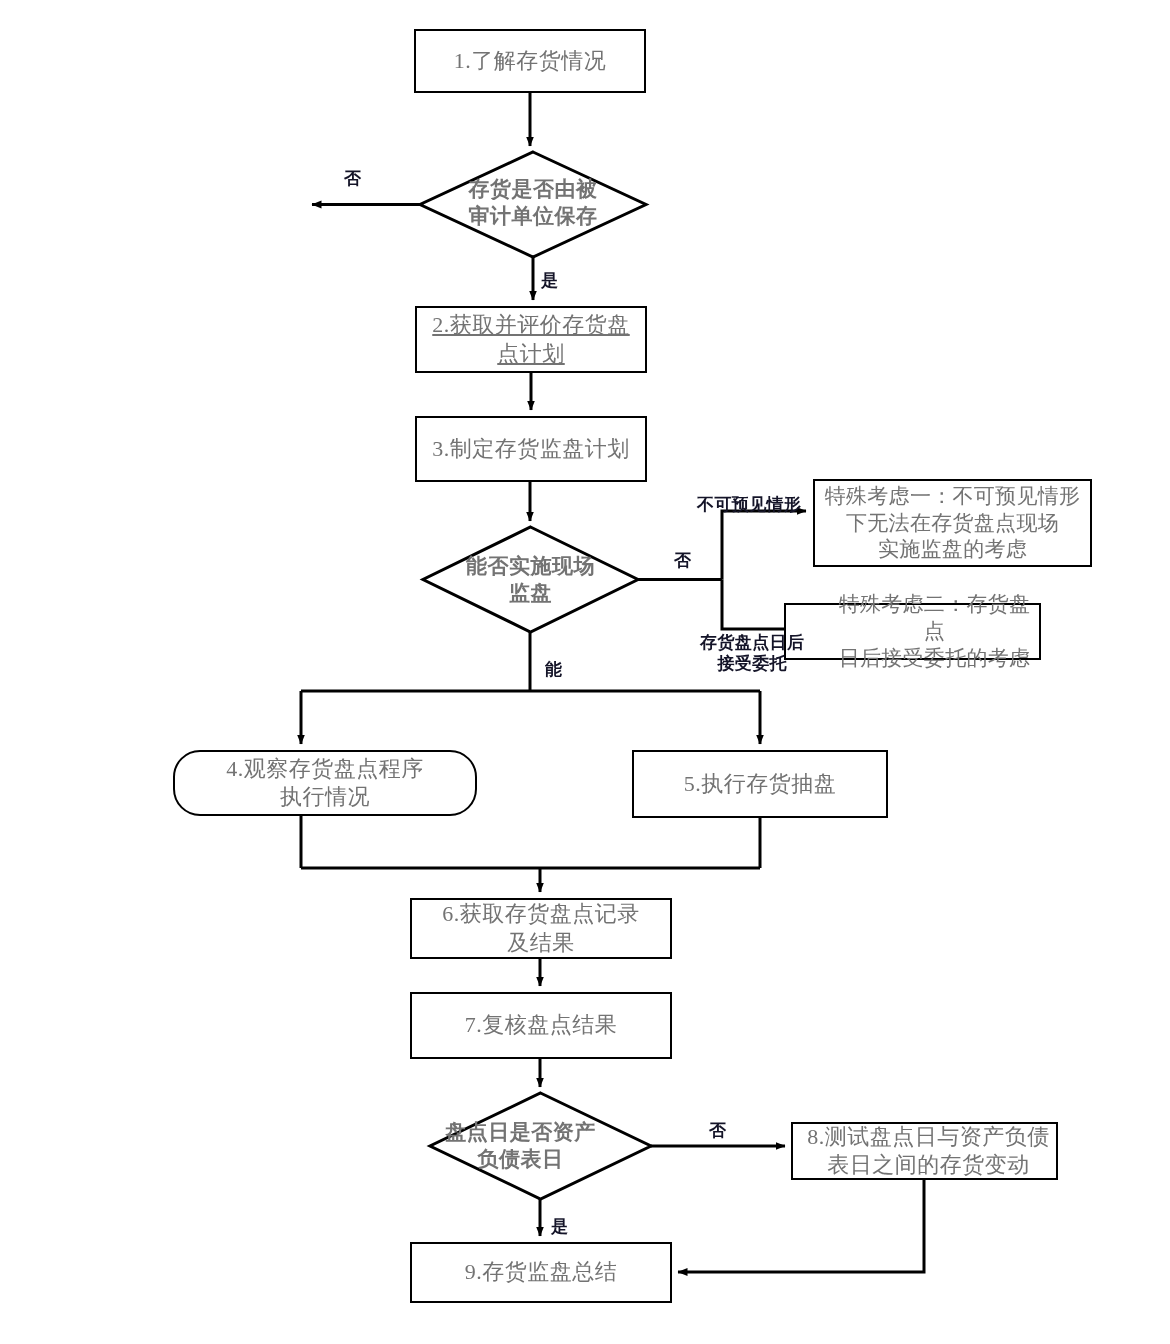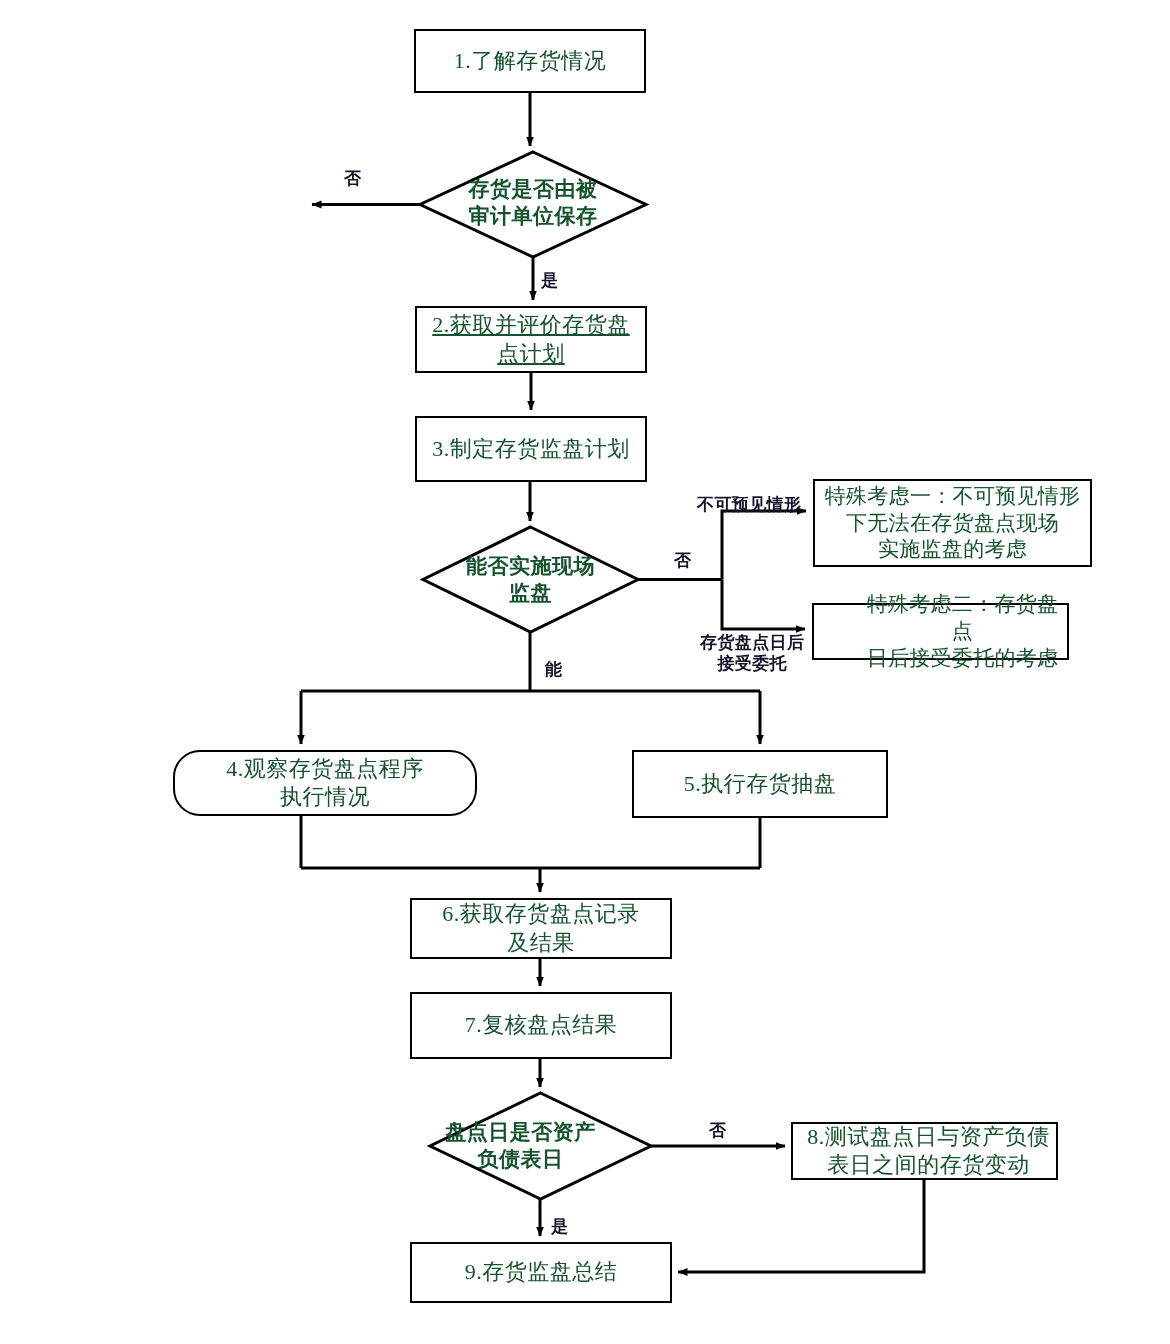--- a/index.html
+++ b/index.html
@@ -23,21 +23,21 @@
     height: 1344px;
     pointer-events: none;
   }
   .node {
     position: absolute;
     box-sizing: border-box;
     display: flex;
     align-items: center;
     justify-content: center;
     text-align: center;
-    color: #14532d;
+    color: #737373;
     line-height: 1.28;
     white-space: pre-line;
   }
   .process {
     border: 2.5px solid #000000;
     background: #ffffff;
     font-size: 22px;
     letter-spacing: 0.5px;
   }
   .note {
@@ -132,21 +132,21 @@
 
   <div class="node process" style="left:415px;top:306px;width:232px;height:67px;text-decoration:underline;">2.获取并评价存货盘
 点计划</div>
 
   <div class="node process" style="left:415px;top:416px;width:232px;height:66px;">3.制定存货监盘计划</div>
 
   <div class="node note" style="left:813px;top:479px;width:279px;height:88px;">特殊考虑一：不可预见情形
 下无法在存货盘点现场
 实施监盘的考虑</div>
 
-  <div class="node note" style="left:812px;top:603px;width:257px;height:57px;padding-left:44px;">特殊考虑二：存货盘点
+  <div class="node note" style="left:784px;top:603px;width:257px;height:57px;padding-left:44px;">特殊考虑二：存货盘点
 日后接受委托的考虑</div>
 
   <div class="node process" style="left:173px;top:750px;width:304px;height:66px;border-radius:27px;">4.观察存货盘点程序
 执行情况</div>
 
   <div class="node process" style="left:632px;top:750px;width:256px;height:68px;">5.执行存货抽盘</div>
 
   <div class="node process" style="left:410px;top:898px;width:262px;height:61px;">6.获取存货盘点记录
 及结果</div>
 

